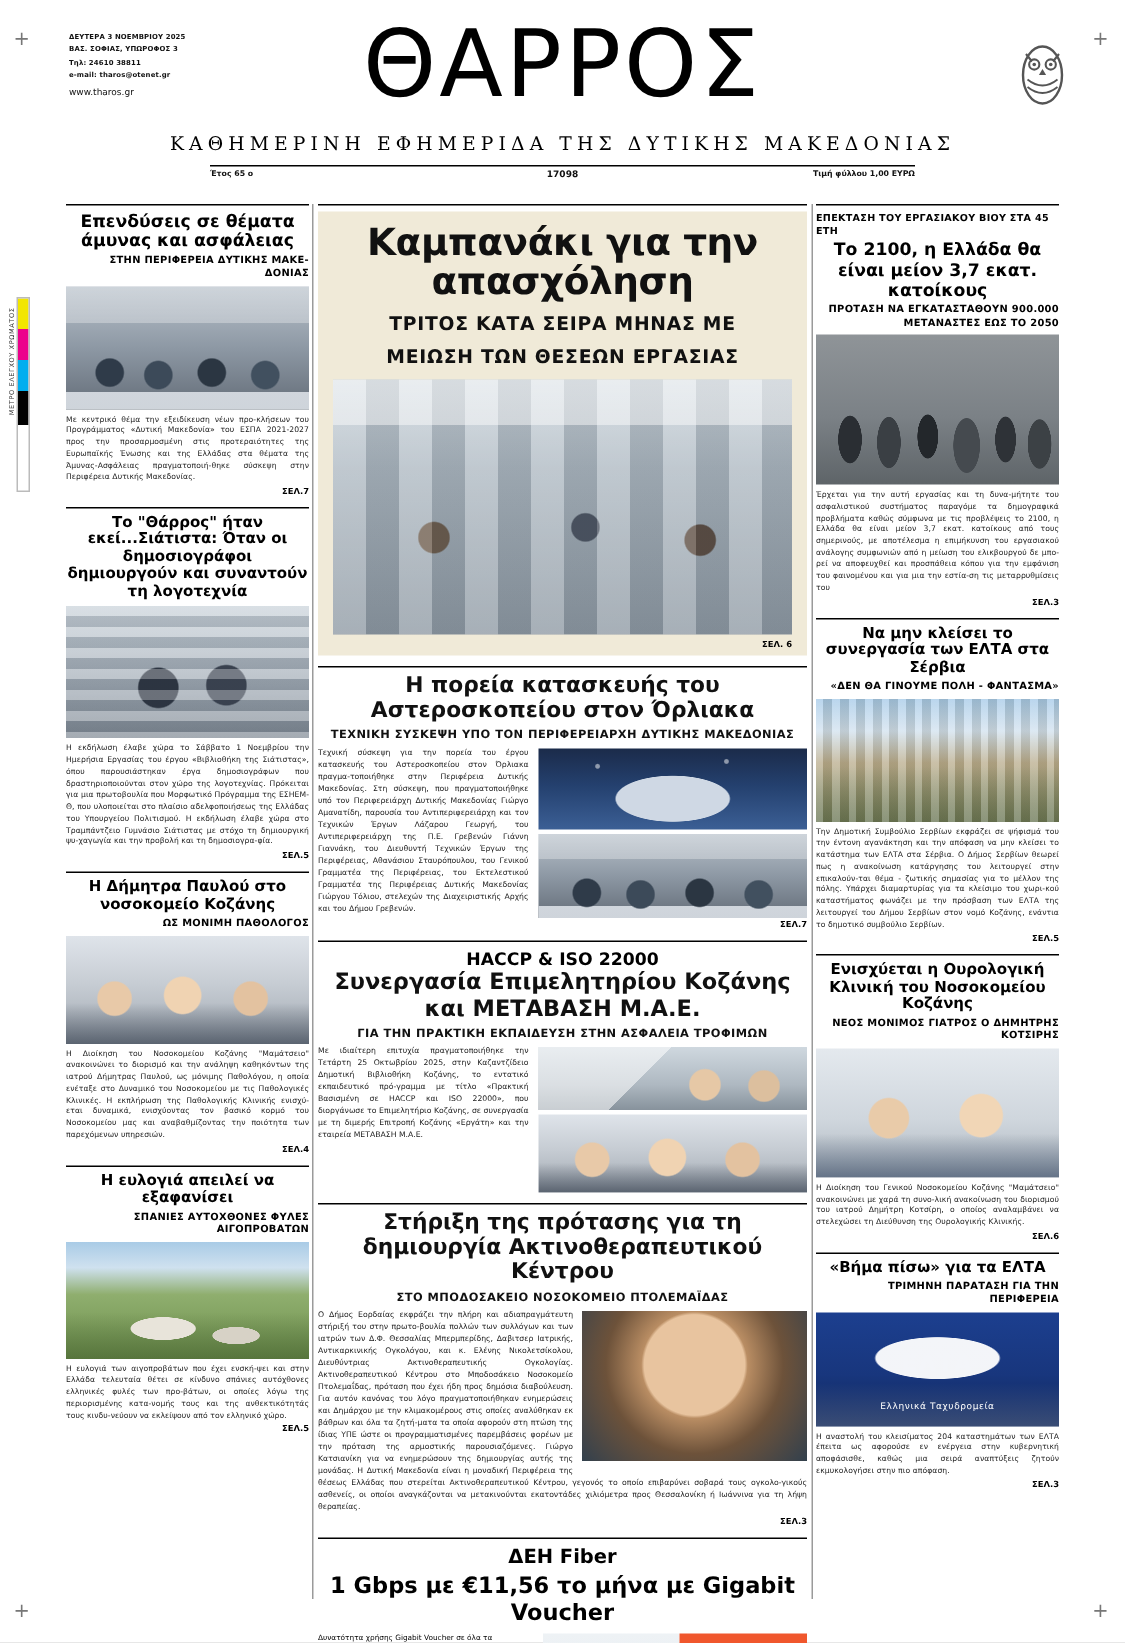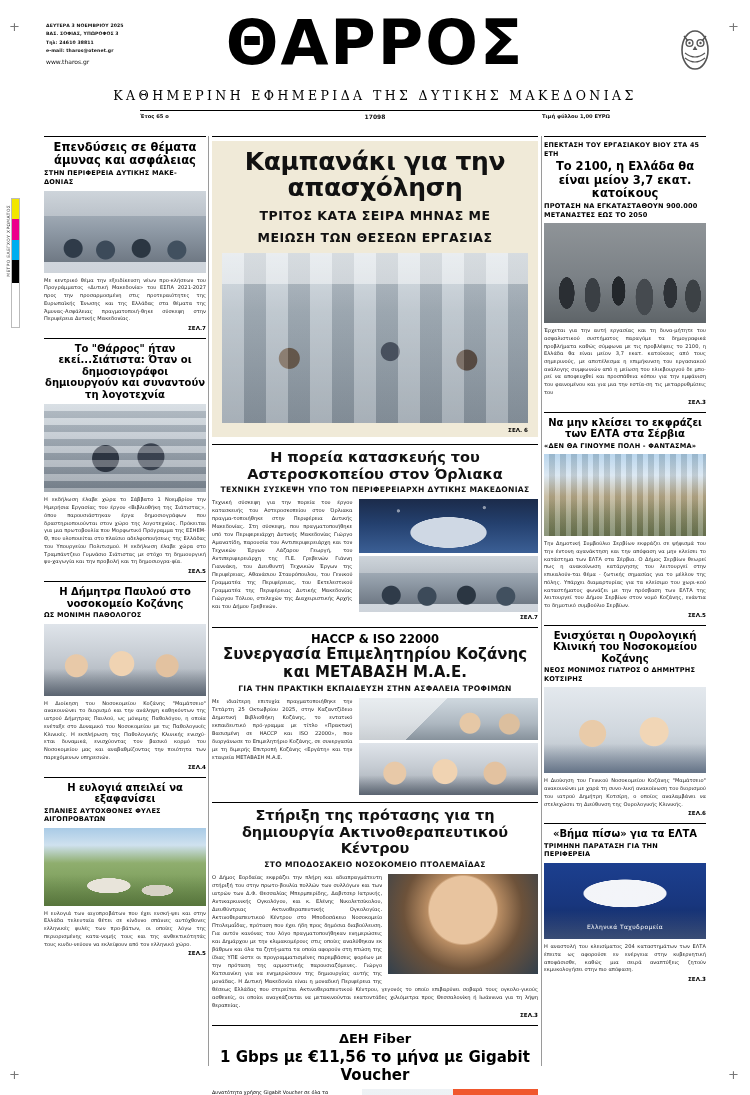--- a/index.html
+++ b/index.html
@@ -26,21 +26,21 @@
   .mh-info {
     position: absolute; left: 46px; top: 22px; width: 120px;
     font-size: 4.6px; line-height: 1.85; color: #111; font-weight: bold;
     letter-spacing: .1px;
   }
   .mh-info .site { font-size: 6px; font-weight: normal; letter-spacing: 0; }
   .mh-title {
     position: absolute; left: 0; top: 12px; width: 750px;
     text-align: center;
     font-family: "DejaVu Sans", sans-serif;
-    font-weight: bold;
+    font-weight: normal;
     font-size: 62px;
     letter-spacing: 2px;
     color: #000;
     line-height: 1;
   }
   .mh-logo {
     position: absolute; right: 38px; top: 28px;
     width: 34px; height: 44px;
   }
   .mh-sub {
@@ -85,21 +85,21 @@
   .art .hr-top { border-top: 1.4px solid #000; margin-bottom: 4px; }
 
   h2.hl {
     font-family: "DejaVu Sans", sans-serif;
     font-weight: bold; text-align: center; color: #000;
     line-height: 1.15;
   }
   .hl-sm { font-size: 11.5px; }
   .hl-xs { font-size: 10px; }
   .kicker {
-    text-align: left; font-weight: bold; font-size: 6.6px;
+    text-align: right; font-weight: bold; font-size: 6.6px;
     letter-spacing: .2px; line-height: 1.3; color: #000; margin-top: 2px;
   }
   .kicker-above {
     font-weight: bold; font-size: 6.4px;
     letter-spacing: .2px; line-height: 1.35; color: #000; margin-bottom: 2px;
   }
   .body-txt {
     font-size: 5.1px; line-height: 1.52; text-align: justify; color: #1b1b1b;
     margin-top: 4px; letter-spacing: .05px;
   }
@@ -445,21 +445,21 @@
       <div class="kicker-above">ΕΠΕΚΤΑΣΗ ΤΟΥ ΕΡΓΑΣΙΑΚΟΥ ΒΙΟΥ ΣΤΑ 45 ΕΤΗ</div>
       <h2 class="hl hl-sm">Το 2100, η Ελλάδα θα είναι μείον 3,7 εκατ. κατοίκους</h2>
       <div class="kicker">ΠΡΟΤΑΣΗ ΝΑ ΕΓΚΑΤΑΣΤΑΘΟΥΝ 900.000 ΜΕΤΑΝΑΣΤΕΣ ΕΩΣ ΤΟ 2050</div>
       <div class="photo ph-crowd" style="height:100px"></div>
       <div class="body-txt">Έρχεται για την αυτή εργασίας και τη δυνα-μήτητε του ασφαλιστικού συστήματος παραγόμε τα δημογραφικά προβλήματα καθώς σύμφωνα με τις προβλέψεις το 2100, η Ελλάδα θα είναι μείον 3,7 εκατ. κατοίκους από τους σημερινούς, με αποτέλεσμα η επιμήκυνση του εργασιακού ανάλογης συμφωνιών από η μείωση του ελικβουργού δε μπο-ρεί να αποφευχθεί και προσπάθεια κόπου για την εμφάνιση του φαινομένου και για μια την εστία-ση τις μεταρρυθμίσεις του</div>
       <div class="cont">ΣΕΛ.3</div>
     </div>
 
     <div class="art">
       <div class="hr-top"></div>
-      <h2 class="hl hl-xs">Να μην κλείσει το εκφράζει των ΕΛΤΑ στα Σέρβια</h2>
+      <h2 class="hl hl-xs">Να μην κλείσει το συνεργασία των ΕΛΤΑ στα Σέρβια</h2>
       <div class="kicker">«ΔΕΝ ΘΑ ΓΙΝΟΥΜΕ ΠΟΛΗ - ΦΑΝΤΑΣΜΑ»</div>
       <div class="photo ph-town" style="height:82px"></div>
       <div class="body-txt">Την Δημοτική Συμβούλιο Σερβίων εκφράζει σε ψήφισμά του την έντονη αγανάκτηση και την απόφαση να μην κλείσει το κατάστημα των ΕΛΤΑ στα Σέρβια. Ο Δήμος Σερβίων θεωρεί πως η ανακοίνωση κατάργησης του λειτουργεί στην επικαλούν-ται θέμα - ζωτικής σημασίας για το μέλλον της πόλης. Υπάρχει διαμαρτυρίας για τα κλείσιμο του χωρι-κού καταστήματος φωνάζει με την πρόσβαση των ΕΛΤΑ της λειτουργεί του Δήμου Σερβίων στον νομό Κοζάνης, ενάντια το δημοτικό συμβούλιο Σερβίων.</div>
       <div class="cont">ΣΕΛ.5</div>
     </div>
 
     <div class="art">
       <div class="hr-top"></div>
       <h2 class="hl hl-xs">Ενισχύεται η Ουρολογική Κλινική του Νοσοκομείου Κοζάνης</h2>
       <div class="kicker">ΝΕΟΣ ΜΟΝΙΜΟΣ ΓΙΑΤΡΟΣ Ο ΔΗΜΗΤΡΗΣ ΚΟΤΣΙΡΗΣ</div>

